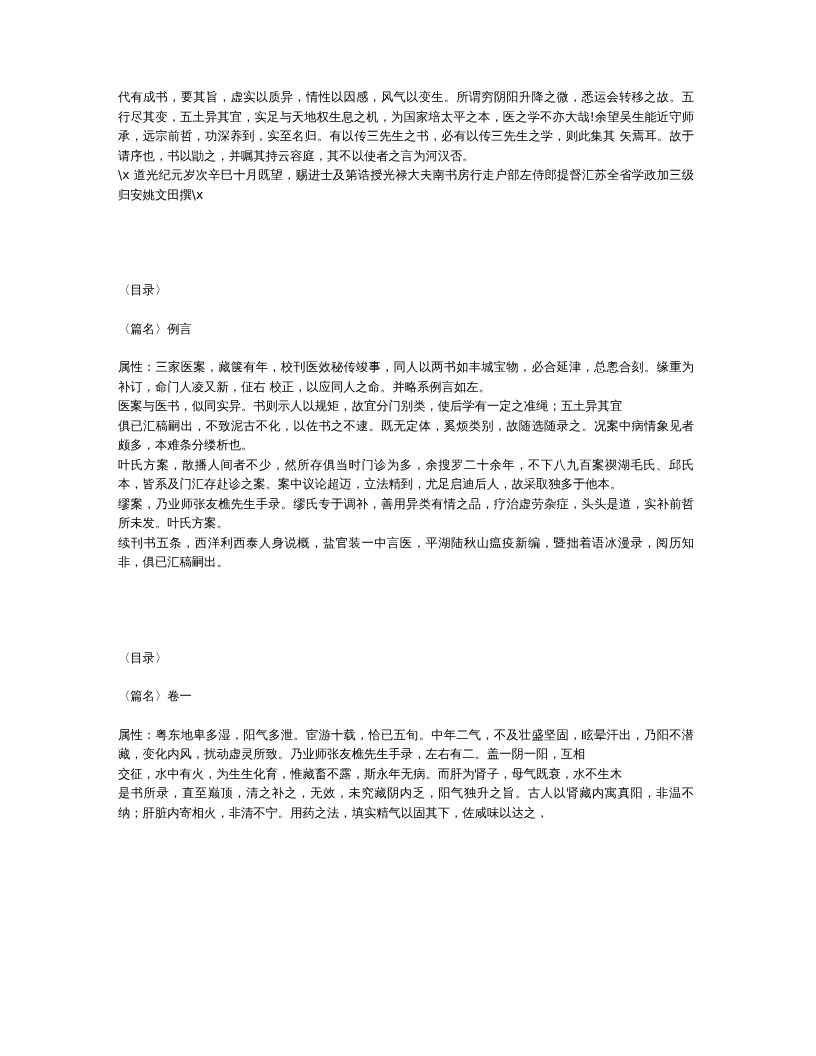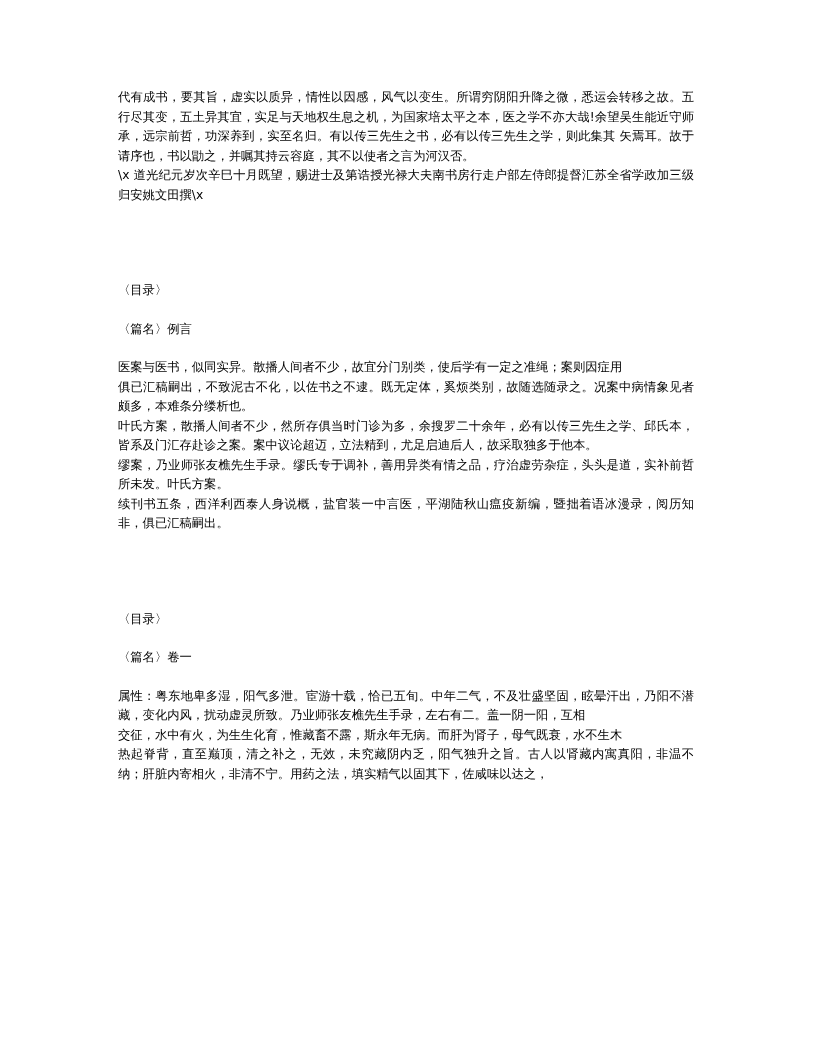--- a/index.html
+++ b/index.html
@@ -46,33 +46,34 @@
       <p class="para">\x 道光纪元岁次辛巳十月既望，赐进士及第诰授光禄大夫南书房行走户部左侍郎提督汇苏全省学政加三级归安姚文田撰\x</p>
     </div>
 
     <div class="gap-xl"></div>
 
     <div class="block">
       <p class="para">〈目录〉</p>
       <div class="gap-sm"></div>
       <p class="para">〈篇名〉例言</p>
       <div class="gap-sm"></div>
-      <p class="para">医案与医书，似同实异。散播人间者不少，故宜分门别类，使后学有一定之准绳；案则因症用</p>
+      <p class="para">属性：三家医案，藏箧有年，校刊医效秘传竣事，同人以两书如丰城宝物，必合延津，总悤合刻。缘重为补订，命门人凌又新，佂右 校正，以应同人之命。并略系例言如左。</p>
+      <p class="para">医案与医书，似同实异。书则示人以规矩，故宜分门别类，使后学有一定之准绳；五土异其宜</p>
       <p class="para">俱已汇稿嗣出，不致泥古不化，以佐书之不逮。既无定体，奚烦类别，故随选随录之。况案中病情象见者颇多，本难条分缕析也。</p>
-      <p class="para">叶氏方案，散播人间者不少，然所存俱当时门诊为多，余搜罗二十余年，必有以传三先生之学、邱氏本，皆系及门汇存赴诊之案。案中议论超迈，立法精到，尤足启迪后人，故采取独多于他本。</p>
+      <p class="para">叶氏方案，散播人间者不少，然所存俱当时门诊为多，余搜罗二十余年，不下八九百案禊湖毛氏、邱氏本，皆系及门汇存赴诊之案。案中议论超迈，立法精到，尤足启迪后人，故采取独多于他本。</p>
       <p class="para">缪案，乃业师张友樵先生手录。缪氏专于调补，善用异类有情之品，疗治虚劳杂症，头头是道，实补前哲所未发。叶氏方案。</p>
       <p class="para">续刊书五条，西洋利西泰人身说概，盐官装一中言医，平湖陆秋山瘟疫新编，暨拙着语冰漫录，阅历知非，俱已汇稿嗣出。</p>
     </div>
 
     <div class="gap-xl"></div>
 
     <div class="block">
       <p class="para">〈目录〉</p>
       <div class="gap-sm"></div>
       <p class="para">〈篇名〉卷一</p>
       <div class="gap-sm"></div>
       <p class="para">属性：粤东地卑多湿，阳气多泄。宦游十载，恰已五旬。中年二气，不及壮盛坚固，眩晕汗出，乃阳不潜藏，变化内风，扰动虚灵所致。乃业师张友樵先生手录，左右有二。盖一阴一阳，互相</p>
       <p class="para">交征，水中有火，为生生化育，惟藏畜不露，斯永年无病。而肝为肾子，母气既衰，水不生木</p>
-      <p class="para">热起脊背，直至巅顶，清之补之，无效，未究藏阴内乏，阳气独升之旨。古人以肾藏内寓真阳，非温不纳；肝脏内寄相火，非清不宁。用药之法，填实精气以固其下，佐咸味以达之，</p>
+      <p class="para">是书所录，直至巅顶，清之补之，无效，未究藏阴内乏，阳气独升之旨。古人以肾藏内寓真阳，非温不纳；肝脏内寄相火，非清不宁。用药之法，填实精气以固其下，佐咸味以达之，</p>
     </div>
 
   </div>
 </div>
 
 </body></html>

